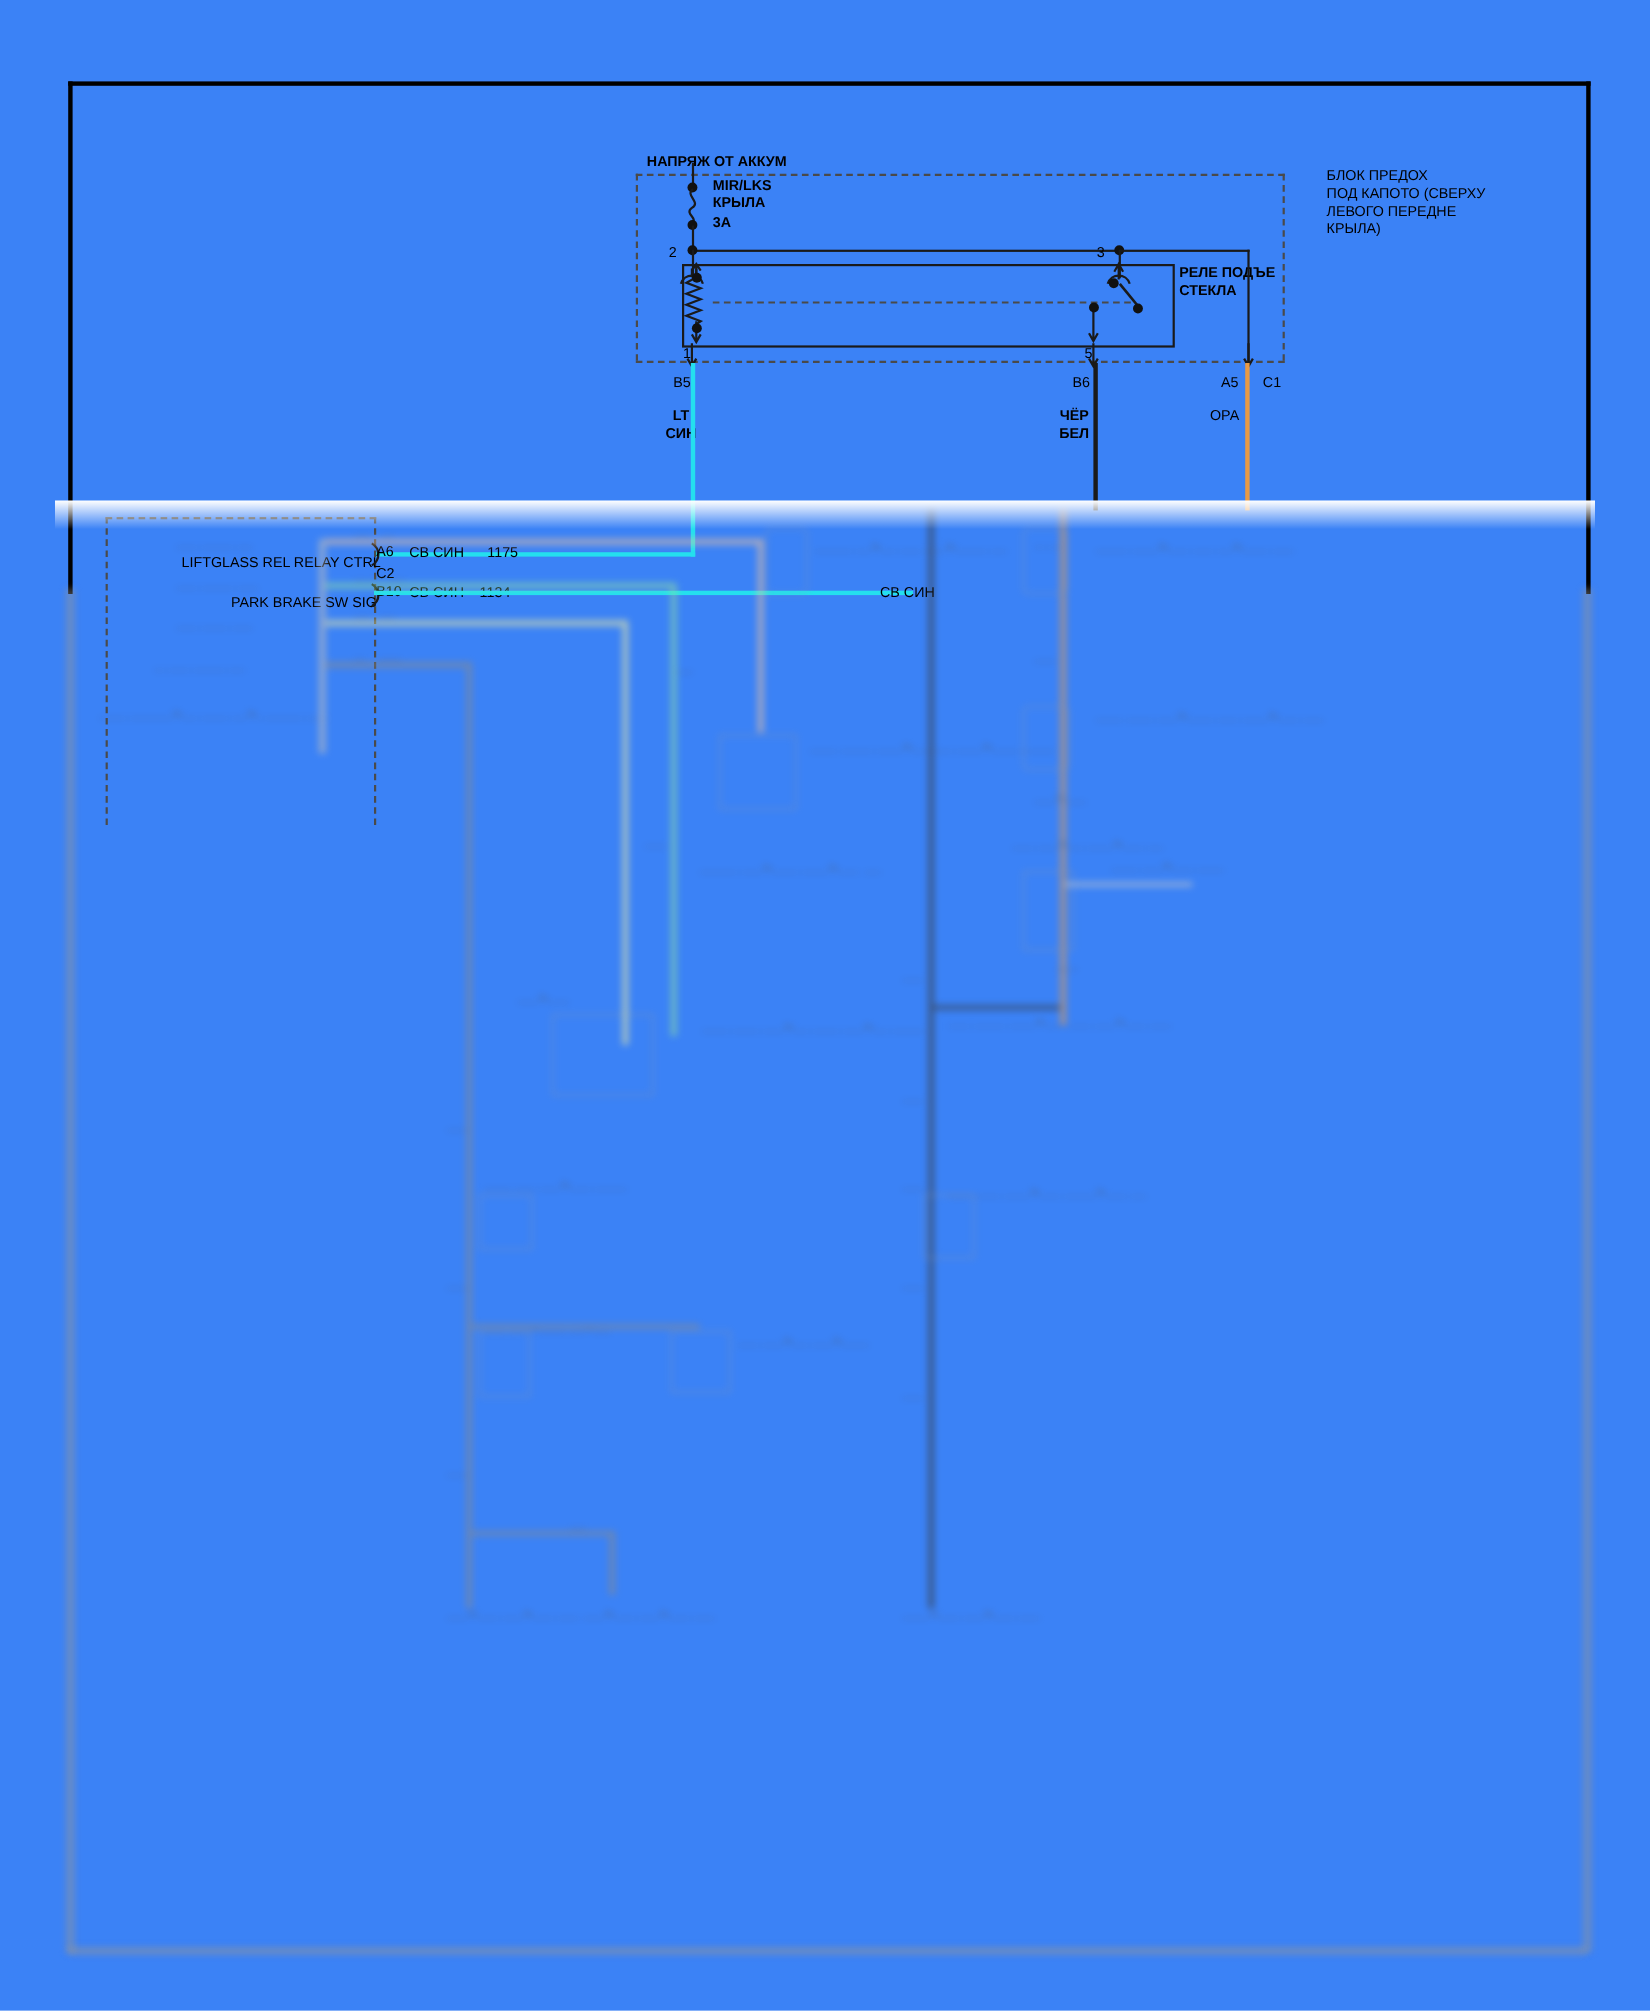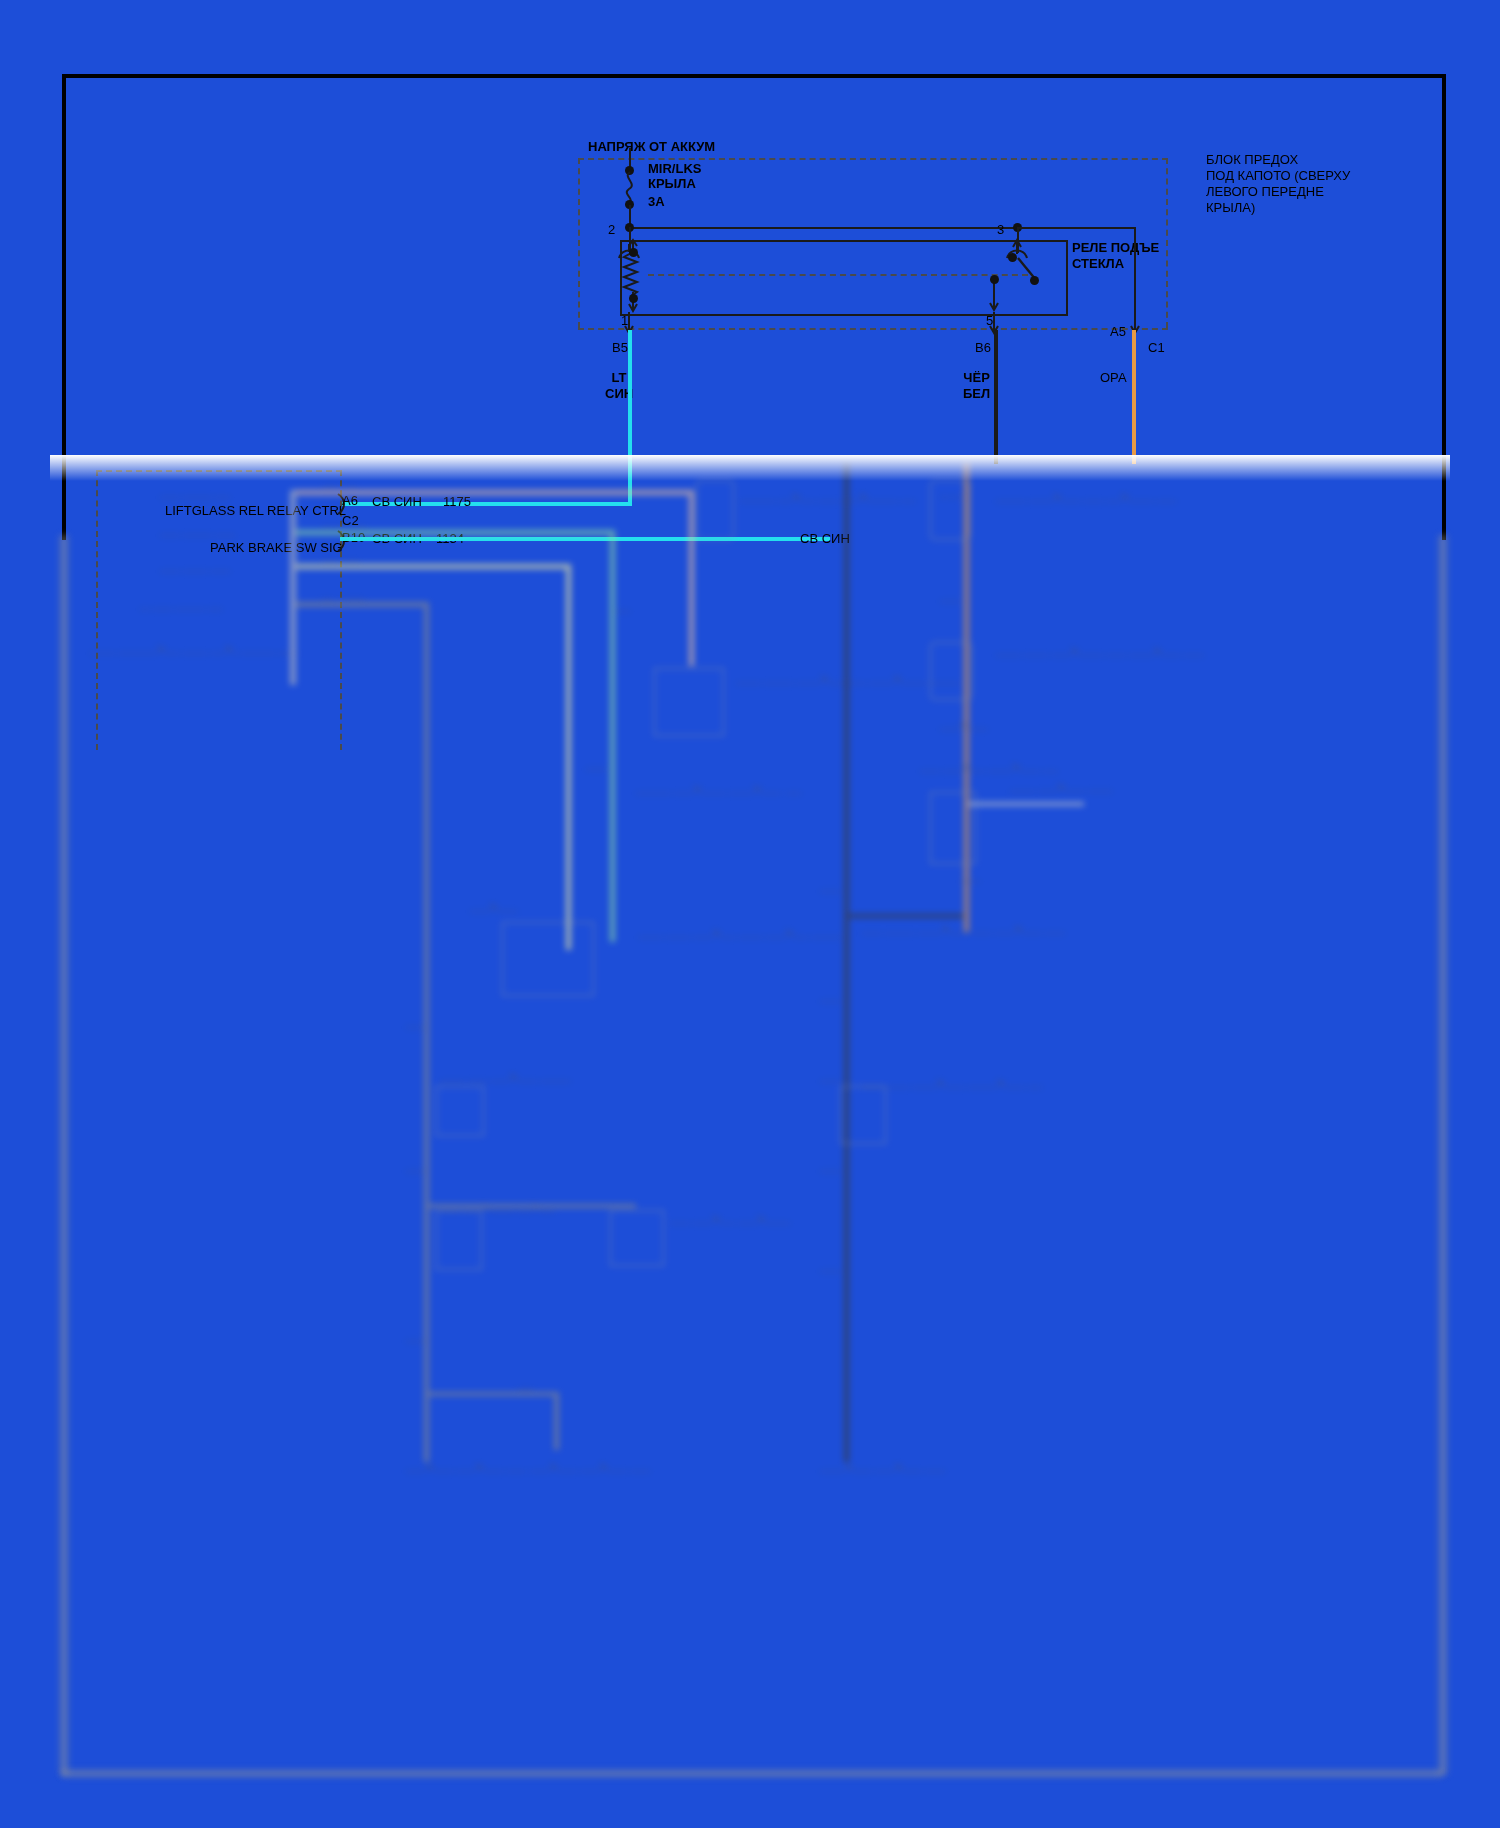--- a/index.html
+++ b/index.html
@@ -1,20 +1,20 @@
 <!DOCTYPE html>
 <html><head>
 <meta charset="utf-8">
 <title>Wiring Diagram</title>
 <style>
   html,body{margin:0;padding:0;background:#ffffff;}
   body{width:1500px;height:1828px;position:relative;overflow:hidden;
        font-family:"Liberation Sans","DejaVu Sans",sans-serif;color:#000;}
 
-  #page{position:absolute;left:0;top:0;width:1500px;height:1828px;background:#1d4ed8;}
+  #page{position:absolute;left:0;top:0;width:1500px;height:1828px;background:#3b82f6;}
 
   
   .border-top{position:absolute;left:62px;top:74px;width:1384px;height:4px;background:#000;}
   .border-left-sharp{position:absolute;left:62px;top:74px;width:4px;height:466px;background:#000;}
   .border-right-sharp{position:absolute;left:1442px;top:74px;width:4px;height:466px;background:#000;}
   .border-left-blur{position:absolute;left:58px;top:535px;width:12px;height:1240px;
         background:linear-gradient(90deg,rgba(255,255,255,0) 0%,rgba(150,150,150,.55) 40%,
         rgba(150,150,150,.55) 60%,rgba(255,255,255,0) 100%);filter:blur(3px);}
   .border-right-blur{position:absolute;left:1437px;top:535px;width:12px;height:1240px;
         background:linear-gradient(90deg,rgba(255,255,255,0) 0%,rgba(150,150,150,.55) 40%,
@@ -149,21 +149,21 @@
   <svg style="position:absolute;left:987px;top:312px;width:16px;height:24px;overflow:visible">
     <path d="M7 0 L7 20 M3 14 L7 21 L11 14" stroke="#1a1a1a" stroke-width="2" fill="none"></path>
   </svg>
 
   <svg style="position:absolute;left:1128px;top:312px;width:16px;height:24px;overflow:visible">
     <path d="M7 0 L7 20 M3 14 L7 21 L11 14" stroke="#1a1a1a" stroke-width="2" fill="none"></path>
   </svg>
 
   <div class="lbl t13" style="left:612px;top:340px;">B5</div>
   <div class="lbl t13" style="left:975px;top:340px;">B6</div>
-  <div class="lbl t13" style="left:1110px;top:324px;">A5</div>
+  <div class="lbl t13" style="left:1110px;top:340px;">A5</div>
   <div class="lbl t13" style="left:1148px;top:340px;">C1</div>
 
   <div class="lbl t13 bold" style="left:605px;top:370px;text-align:center;">LT
 СИН</div>
   <div class="lbl t13 bold" style="left:963px;top:370px;text-align:center;">ЧЁР
 БЕЛ</div>
   <div class="lbl t13" style="left:1100px;top:370px;text-align:center;">ОРА</div>
 
   <div class="wire wire-v" id="w-cyan-v" style="left:628px;top:330px;height:176px;background:#24dfee;"></div>
   <div class="wire wire-h" id="w-cyan-h" style="left:340px;top:502px;width:292px;background:#24dfee;"></div>

